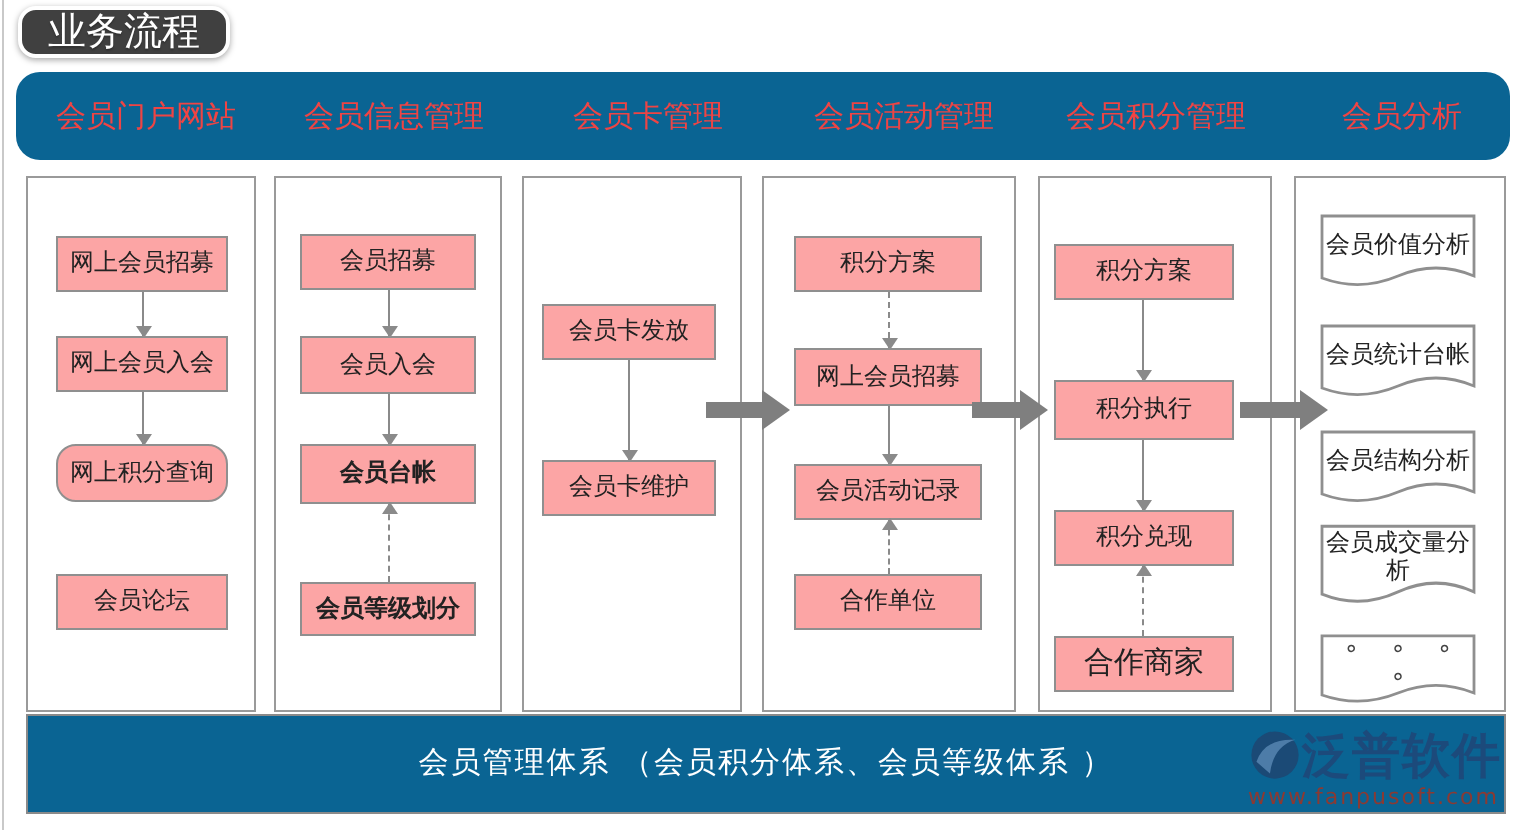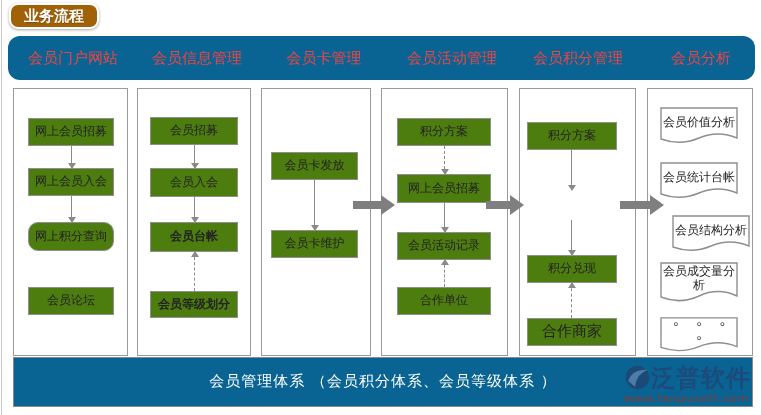--- a/index.html
+++ b/index.html
@@ -2,38 +2,38 @@
 <html><head>
 <meta charset="utf-8">
 <style>
   * { margin:0; padding:0; box-sizing:border-box; }
   body { background:#fff; font-family:"DejaVu Sans", sans-serif; }
   .page { position:relative; width:761px; height:415px; background:#fff; overflow:hidden; }
   .page-edge { position:absolute; left:1px; top:0; width:1px; height:415px; background:#c9c9c9; }
 
   
   .badge { position:absolute; left:9px; top:3px; height:26px; padding:0 13px; line-height:22px;
-           background:#a16207; color:#fff; font-size:15px; font-weight:bold;
+           background:#404040; color:#fff; font-size:19px; font-weight:normal;
            border:2px solid #fff; border-radius:9px;
            box-shadow:0 1px 3px rgba(0,0,0,.35); text-shadow:0 1px 1px rgba(0,0,0,.25); }
 
   
   .header { position:absolute; left:8px; top:36px; width:747px; height:44px;
             background:#0a6493; border-radius:12px; }
   .hlabel { position:absolute; top:36px; height:44px; line-height:44px; color:#ef4444;
             font-size:15px; transform:translateX(-50%); white-space:nowrap; }
   .h1{left:73px;} .h2{left:197px;} .h3{left:324px;} .h4{left:452px;} .h5{left:578px;} .h6{left:701px;}
 
   
   .panel { position:absolute; top:88px; height:268px; background:#fff; border:1px solid #9a9a9a; }
   .p1{left:13px;width:115px;} .p2{left:137px;width:114px;} .p3{left:261px;width:110px;}
   .p4{left:381px;width:127px;} .p5{left:519px;width:117px;} .p6{left:647px;width:106px;}
 
   
-  .box { position:absolute; background:#4d7c0f; border:1px solid #8f8f8f; display:flex;
+  .box { position:absolute; background:#fca5a5; border:1px solid #8f8f8f; display:flex;
          align-items:center; justify-content:center; text-align:center;
          font-size:12px; color:#222; line-height:1.15; }
   .n-c1b1{left:28px;top:118px;width:86px;height:28px;}
   .n-c1b2{left:28px;top:168px;width:86px;height:28px;}
   .n-c1b3{left:28px;top:222px;width:86px;height:29px;border-radius:10px;}
   .n-c1b4{left:28px;top:287px;width:86px;height:28px;}
   .n-c2b1{left:150px;top:117px;width:88px;height:28px;}
   .n-c2b2{left:150px;top:168px;width:88px;height:29px;}
   .n-c2b3{left:150px;top:222px;width:88px;height:30px;font-weight:bold;}
   .n-c2b4{left:150px;top:291px;width:88px;height:27px;font-weight:bold;}
@@ -47,21 +47,21 @@
   .n-c5b2{left:527px;top:190px;width:90px;height:30px;}
   .n-c5b3{left:527px;top:255px;width:90px;height:28px;}
   .n-c5b4{left:527px;top:318px;width:90px;height:28px; font-size:15px;}
 
   
   .doc { position:absolute; left:660px; width:78px; }
   .doc svg { position:absolute; left:0; top:0; width:100%; height:100%; }
   .doc-label { position:relative; display:flex; align-items:center; justify-content:center;
                height:74%; font-size:12px; color:#222; text-align:center; line-height:1.15; }
   .n-c6d1{top:107px;height:42px;} .n-c6d2{top:162px;height:42px;}
-  .n-c6d3{top:215px;height:42px;margin-left:12px;} .n-c6d4{top:262px;height:46px;}
+  .n-c6d3{top:215px;height:42px;} .n-c6d4{top:262px;height:46px;}
   .n-c6d5{top:317px;height:40px;}
   .n-c6d5 .doc-label { letter-spacing:6px; font-size:12px; color:#444; padding-left:6px; }
 
   
   .va { position:absolute; width:0; border-left:1px solid #8a8a8a; }
   .va.dashed { border-left-style:dashed; }
   .va.down::after { content:""; position:absolute; left:-4px; bottom:-1px;
       border-left:4px solid transparent; border-right:4px solid transparent;
       border-top:6px solid #8a8a8a; }
   .va.up::before { content:""; position:absolute; left:-4px; top:-1px;
@@ -141,20 +141,21 @@
   <div class="box n-c4b1">积分方案</div>
   <div class="va down dashed a-c4-1"></div>
   <div class="box n-c4b2">网上会员招募</div>
   <div class="va down a-c4-2"></div>
   <div class="box n-c4b3">会员活动记录</div>
   <div class="va up dashed a-c4-3"></div>
   <div class="box n-c4b4">合作单位</div>
 
   <div class="box n-c5b1">积分方案</div>
   <div class="va down a-c5-1"></div>
+  <div class="box n-c5b2">积分执行</div>
   <div class="va down a-c5-2"></div>
   <div class="box n-c5b3">积分兑现</div>
   <div class="va up dashed a-c5-3"></div>
   <div class="box n-c5b4">合作商家</div>
 
   <div class="doc n-c6d1">
     <svg viewBox="0 0 78 42" preserveAspectRatio="none">
         <path d="M1,1 H77 V31 Q58,23 39,31 Q20,39 1,32 Z" fill="#ffffff" stroke="#8f8f8f" stroke-width="1.4"></path>
       </svg>
     <span class="doc-label">会员价值分析</span>

